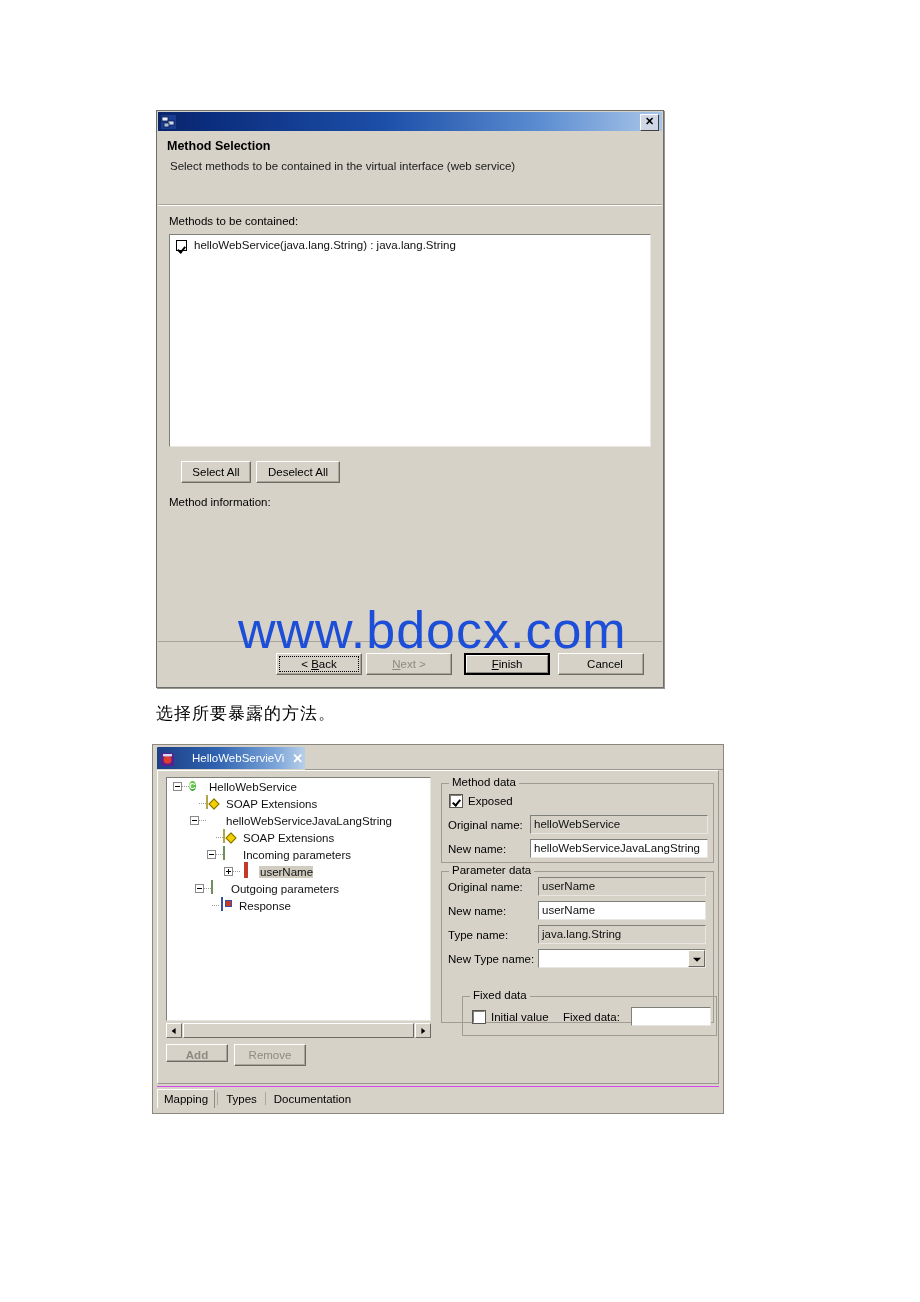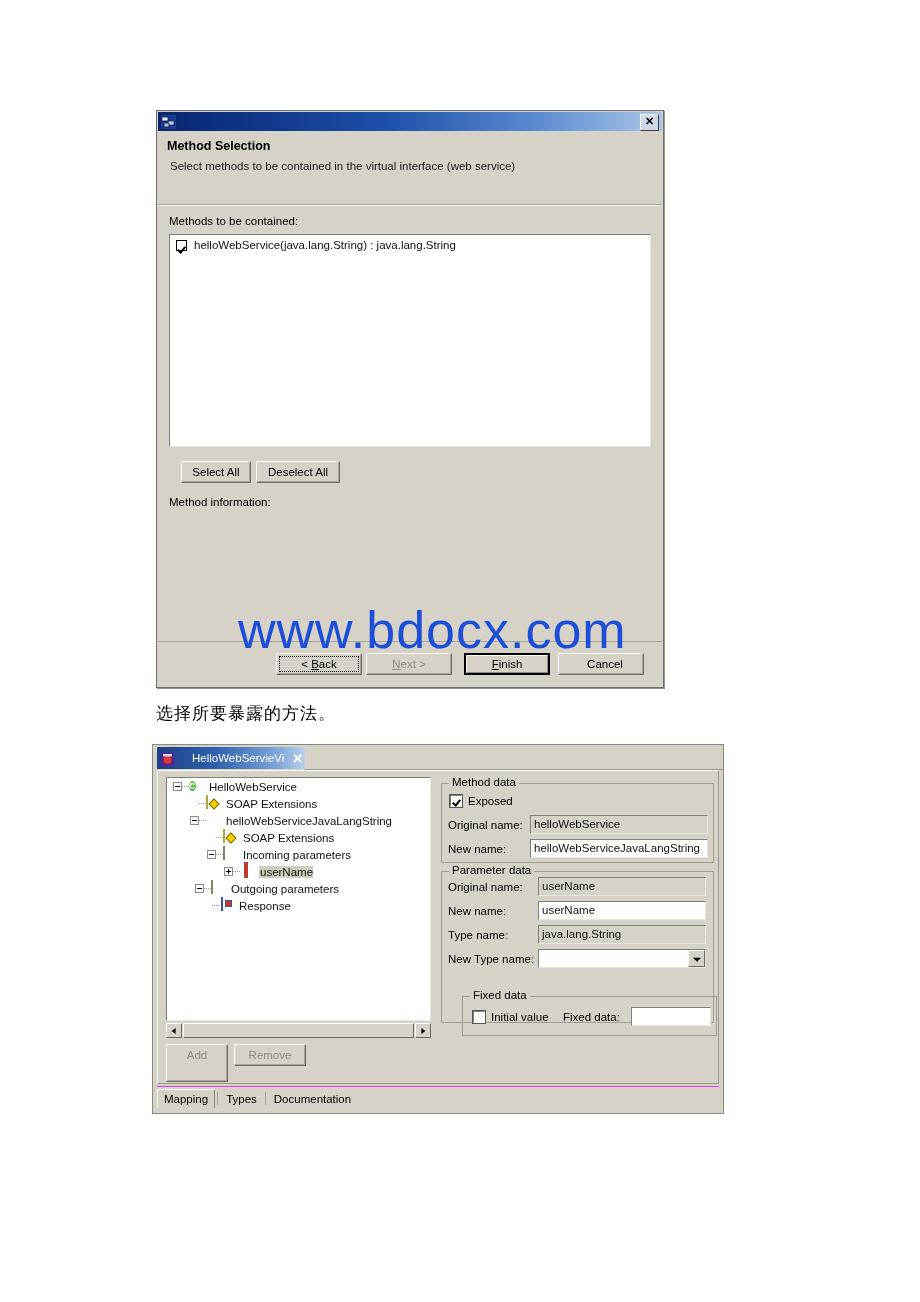--- a/index.html
+++ b/index.html
@@ -194,21 +194,21 @@
   .sbtn .arr{position:absolute;left:50%;top:50%;width:0;height:0;}
   .sbtn.left .arr{transform:translate(-60%,-50%);border-top:3px solid transparent;border-bottom:3px solid transparent;border-right:4px solid #000;}
   .sbtn.right .arr{transform:translate(-40%,-50%);border-top:3px solid transparent;border-bottom:3px solid transparent;border-left:4px solid #000;}
   #sb-track{flex:1 1 auto;height:15px;background:#ece9e3;margin:0 1px;position:relative;}
   #sb-thumb{
     position:absolute;left:0;top:0;width:100%;height:15px;background:#d6d2c8;
     border-top:1px solid #ffffff;border-left:1px solid #ffffff;
     border-right:1px solid #6d6a63;border-bottom:1px solid #6d6a63;box-sizing:border-box;cursor:pointer;
   }
 
-  #btn-add{position:absolute;left:8px;top:273px;width:62px;height:38px;line-height:20px;color:#8e8a82;}
+  #btn-add{position:absolute;left:8px;top:273px;width:62px;height:18px;line-height:20px;color:#8e8a82;font-weight:bold;}
   #btn-remove{position:absolute;left:76px;top:273px;width:72px;height:22px;line-height:20px;color:#8e8a82;}
 
   
   .grp{
     position:absolute;border:1px solid #a09c94;box-sizing:border-box;
   }
   .grp>.gl{
     position:absolute;left:7px;top:-8px;background:#d6d2c8;padding:0 3px;
     font-size:11.5px;color:#000;white-space:nowrap;
   }

